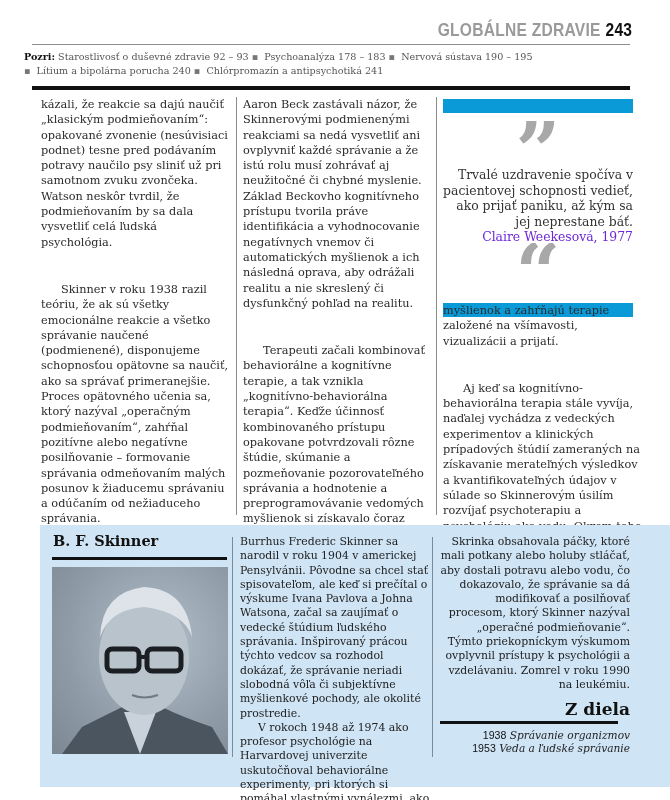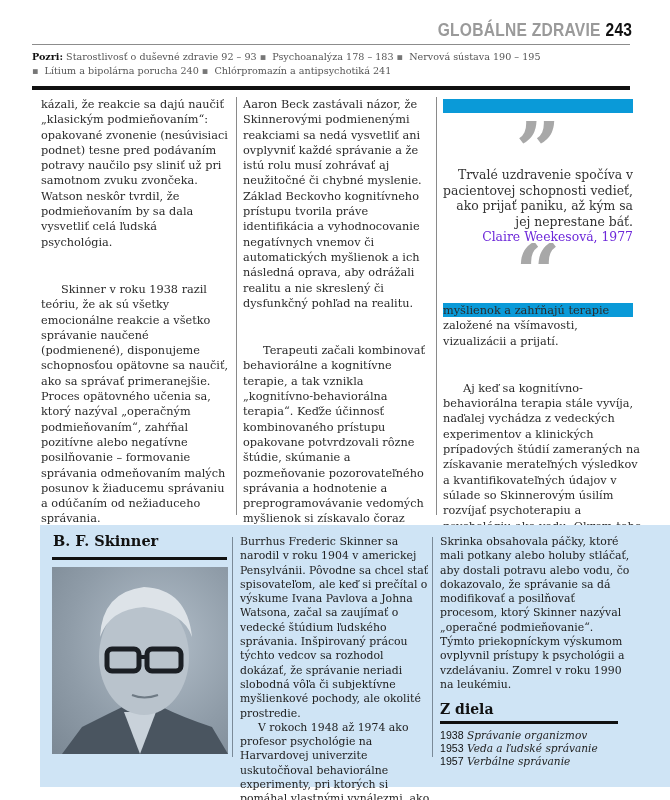--- a/index.html
+++ b/index.html
@@ -5,21 +5,21 @@
   html, body { margin:0; padding:0; background:#ffffff; }
   body { width:670px; height:800px; position:relative; overflow:hidden;
          font-family:"DejaVu Serif", serif; color:#2b2b2b; }
 
   .header-title { position:absolute; right:38px; top:19px; font-family:"Liberation Sans", sans-serif;
                   font-weight:bold; font-size:19px; letter-spacing:0.3px; transform:scaleX(0.82); transform-origin:right center; }
   .header-title .sec { color:#9a9a9a; }
   .header-title .num { color:#111; margin-left:6px; }
   .header-rule { position:absolute; left:32px; right:40px; top:44px; border-top:1px solid #8c8c8c; }
 
-  .see-also { position:absolute; left:32px; top:50px; width:600px; font-size:9.6px; line-height:14px; color:#555; }
+  .see-also { position:absolute; left:24px; top:50px; width:600px; font-size:9.6px; line-height:14px; color:#555; }
   .see-also b { color:#111; }
   .see-also .sep { color:#777; margin:0 3px; }
 
   .thick-rule { position:absolute; left:32px; right:40px; top:86px; border-top:4px solid #111; }
 
   .col { position:absolute; top:97px; font-size:11.3px; line-height:15.3px; color:#2b2b2b; }
   .col p { margin:0; text-align:left; }
   .col p.indent { text-indent:20px;margin-top:32px; }
   .col h3 { font-family:"DejaVu Serif", serif; font-weight:900; font-size:13px; margin:10px 0 0 0; line-height:16px; color:#111; }
   .col1 { left:41px; width:190px; }
@@ -37,24 +37,24 @@
 
   .bio { position:absolute; left:40px; top:525px; width:623px; height:262px; background:#cfe4f5;padding-left:43px; }
   .bio-name { position:absolute; left:13px; top:7px; font-weight:900; font-size:14.5px; color:#111; }
   .bio-name-rule { position:absolute; left:12px; top:32px; width:175px; border-top:3px solid #111; }
   .bio-photo { position:absolute; left:12px; top:42px; width:176px; height:187px; overflow:hidden;
                background:radial-gradient(ellipse at 60% 40%, #b3bfca 0%, #8f9ca8 60%, #7b8894 100%); }
   .bio-col { position:absolute; font-size:10.9px; line-height:14.3px; color:#222; }
   .bio-col p { margin:0; }
   .bio-col p.indent { text-indent:18px; }
   .bio-c1 { left:200px; top:10px; width:190px; }
-  .bio-c2 { left:400px; top:10px; width:190px; }
+  .bio-c2 { left:400px; top:10px; width:190px;text-align:right; }
   .bio-vline1 { position:absolute; left:192px; top:12px; height:220px; border-left:1px solid #7a8a98; }
   .bio-vline2 { position:absolute; left:392px; top:12px; height:220px; border-left:1px solid #7a8a98; }
-  .works-title { font-weight:900; font-size:14px; margin-top:10px; color:#111; }
+  .works-title { font-weight:900; font-size:17px; margin-top:10px; color:#111; }
   .works-rule { border-top:3px solid #111; margin:4px 0 5px 0; width:178px; }
   .work { font-size:10.6px; line-height:13.2px; }
   .work b { font-family:"Liberation Sans", sans-serif; font-weight:normal; color:#111; }
   .work i { font-style:italic; }
 </style>
 </head>
 <body>
 
 <div class="header-title">
   <span class="sec">GLOBÁLNE ZDRAVIE</span><span class="num">243</span>
@@ -127,15 +127,14 @@
     <p>Burrhus Frederic Skinner sa narodil v roku 1904 v americkej Pensylvánii. Pôvodne sa chcel stať spisovateľom, ale keď si prečítal o výskume Ivana Pavlova a Johna Watsona, začal sa zaujímať o vedecké štúdium ľudského správania. Inšpirovaný prácou týchto vedcov sa rozhodol dokázať, že správanie neriadi slobodná vôľa či subjektívne myšlienkové pochody, ale okolité prostredie.</p>
     <p class="indent">V rokoch 1948 až 1974 ako profesor psychológie na Harvardovej univerzite uskutočňoval behaviorálne experimenty, pri ktorých si pomáhal vlastnými vynálezmi, ako bola napríklad „Skinnerova skrinka“.</p>
   </div>
   <div class="bio-vline2"></div>
   <div class="bio-col bio-c2">
     <p>Skrinka obsahovala páčky, ktoré mali potkany alebo holuby stláčať, aby dostali potravu alebo vodu, čo dokazovalo, že správanie sa dá modifikovať a posilňovať procesom, ktorý Skinner nazýval „operačné podmieňovanie“. Týmto priekopníckym výskumom ovplyvnil prístupy k psychológii a vzdelávaniu. Zomrel v roku 1990 na leukémiu.</p>
     <div class="works-title">Z diela</div>
     <div class="works-rule"></div>
     <div class="work"><b>1938</b> <i>Správanie organizmov</i></div>
     <div class="work"><b>1953</b> <i>Veda a ľudské správanie</i></div>
-    <div class="work"><b>1957</b> <i>Verbálne správanie</i></div>
   </div>
 </div>
 
 </body></html>

